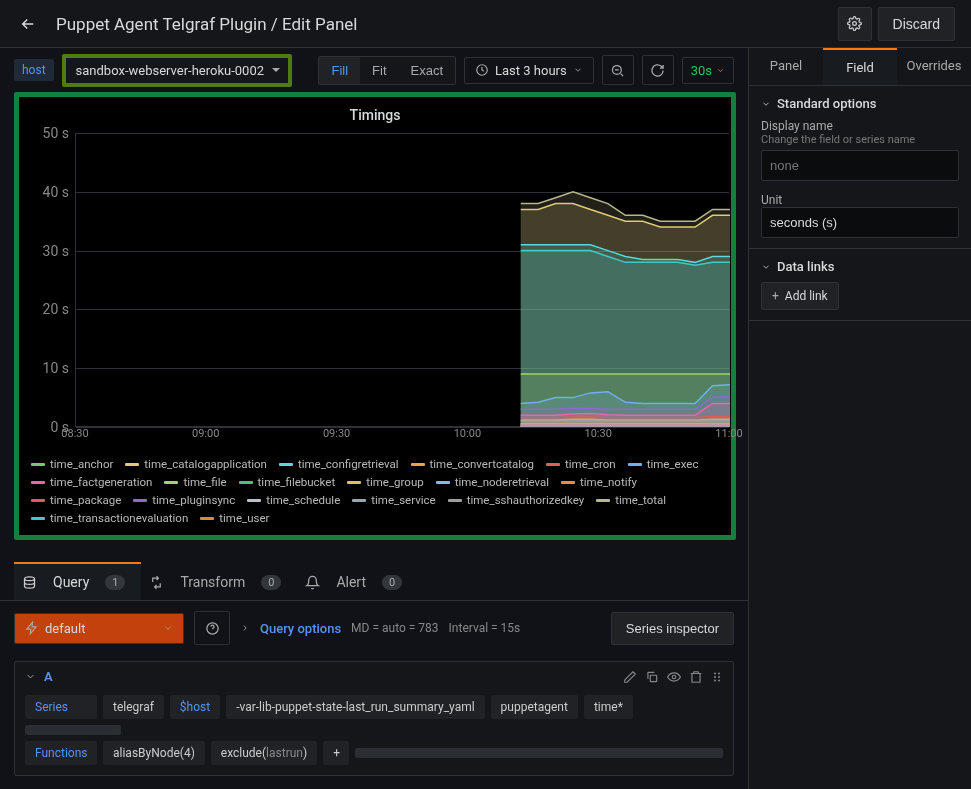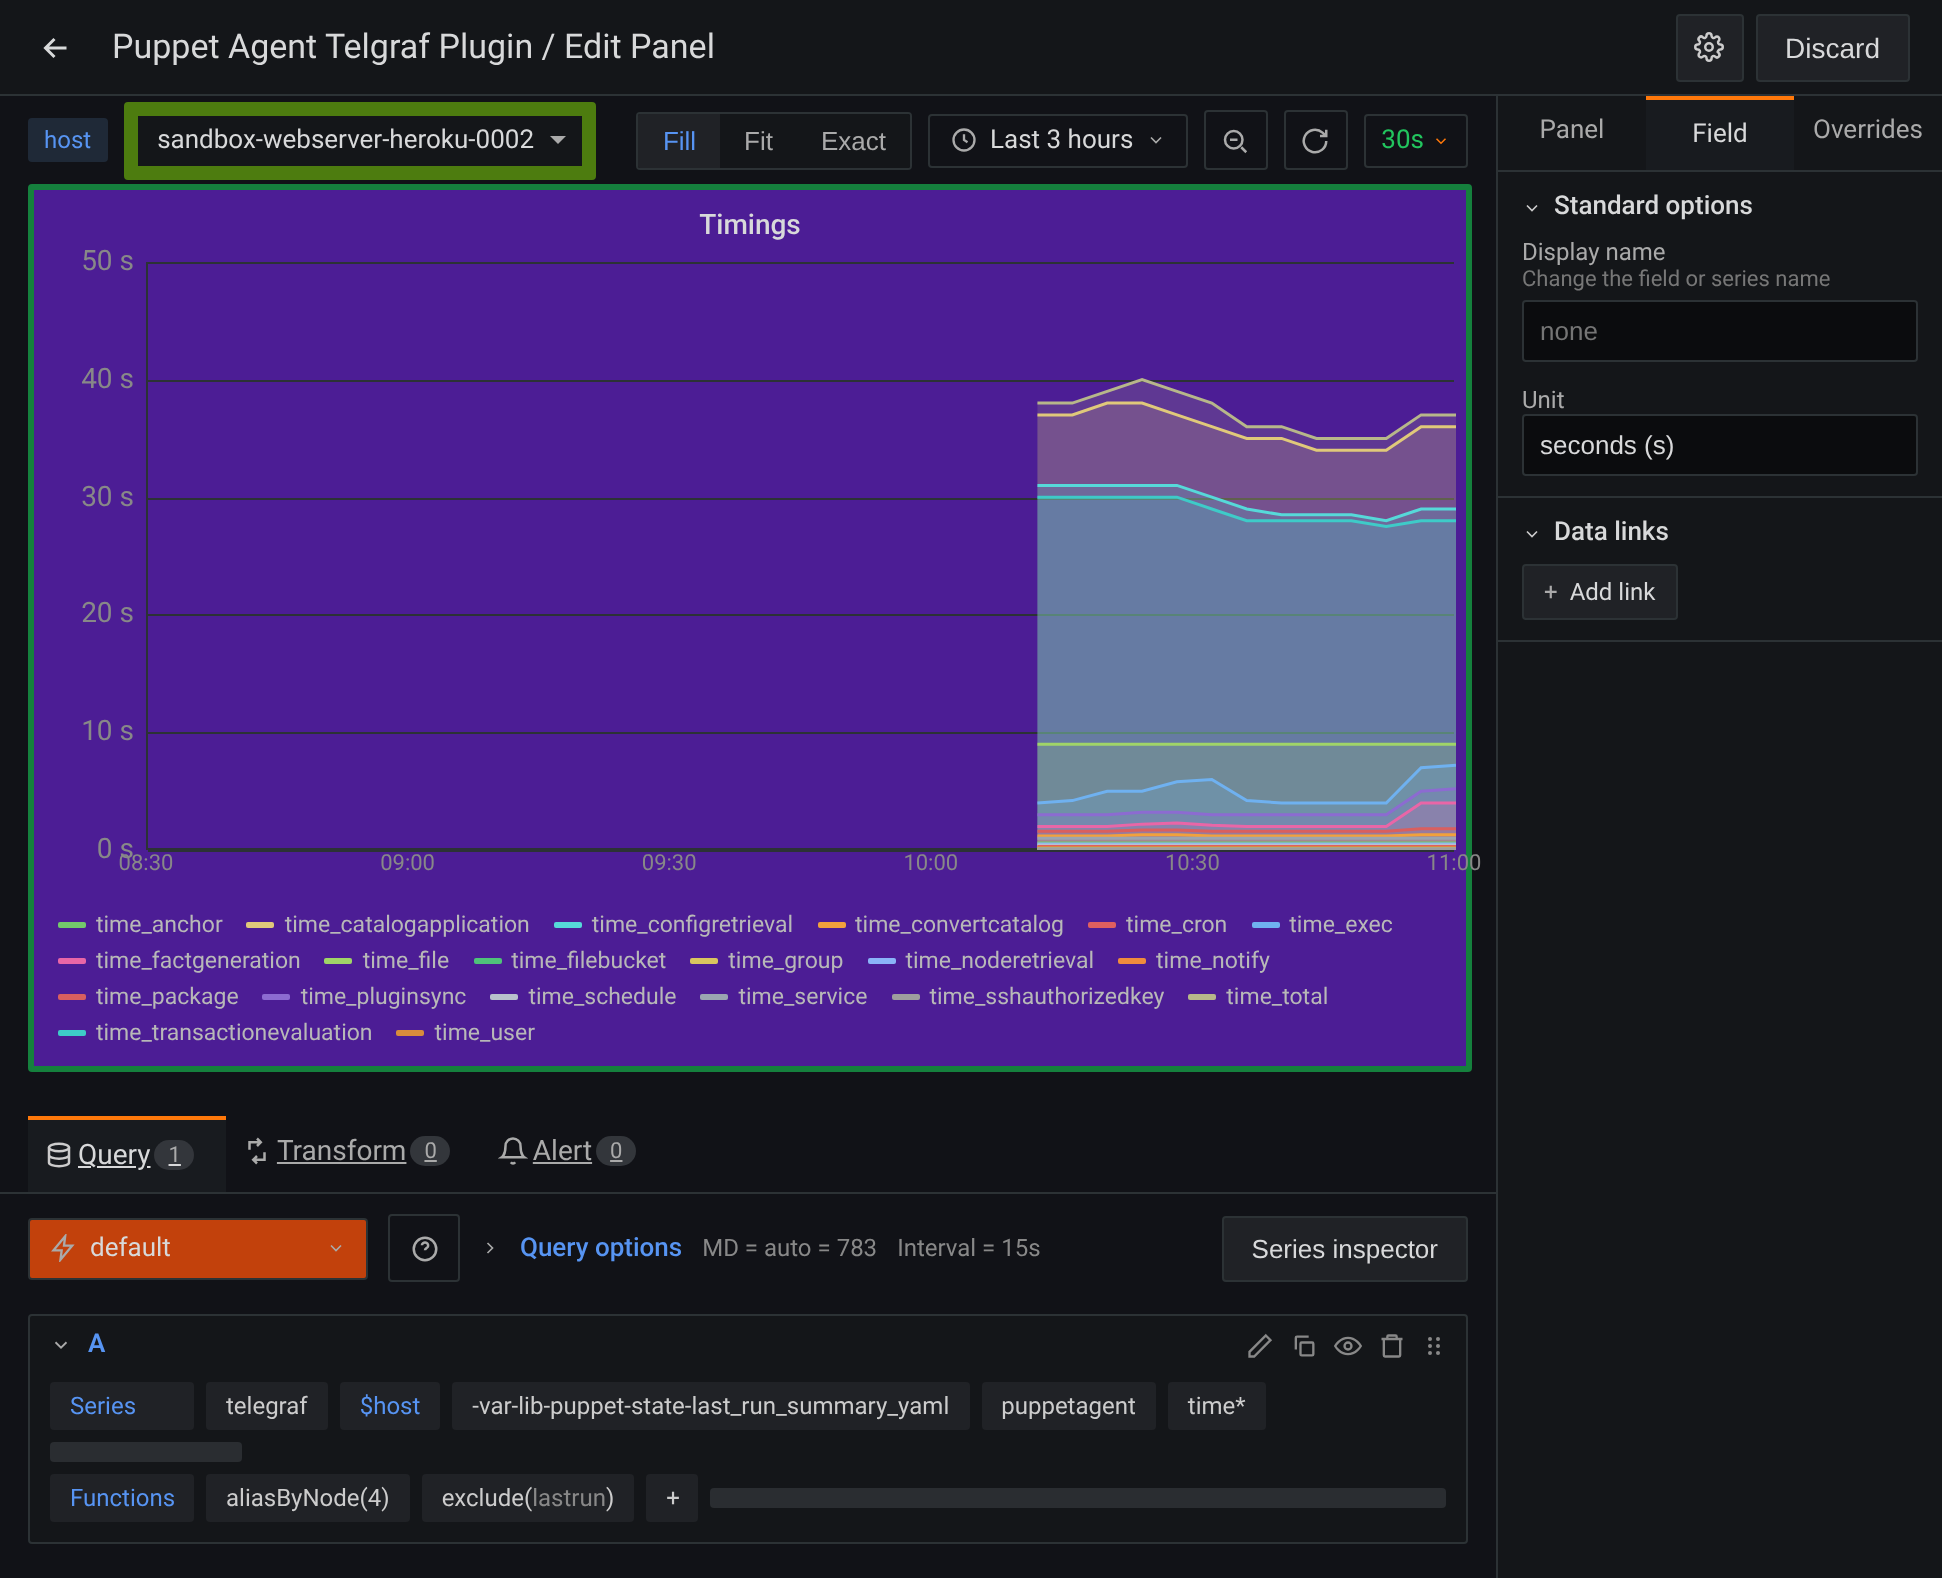--- a/index.html
+++ b/index.html
@@ -6,43 +6,43 @@
 body { font-family: -apple-system, BlinkMacSystemFont, "Segoe UI", Roboto, sans-serif; background: #111217; color: #d8d9da; width: 971px; height: 789px; overflow: hidden; font-size: 13px; }
 .topbar { height: 48px; display: flex; align-items: center; padding: 0 16px; border-bottom: 1px solid #2c3235; background: #141619; }
 .back-btn { width: 24px; height: 24px; display: flex; align-items: center; justify-content: center; margin-right: 16px; cursor: pointer; }
 .title { font-size: 17px; color: #d8d9da; flex: 1; }
 .icon-btn { width: 34px; height: 34px; display: flex; align-items: center; justify-content: center; border: 1px solid #2c3235; border-radius: 2px; background: #202226; margin-left: 6px; cursor: pointer; }
 .discard-btn { padding: 0 14px; height: 34px; background: #202226; border: 1px solid #2c3235; border-radius: 2px; color: #d8d9da; font-weight: 500; margin-left: 6px; cursor: pointer; font-size: 14px; }
 .main { display: flex; height: calc(100% - 48px); }
 .leftcol { flex: 1; display: flex; flex-direction: column; overflow: hidden; }
 .toolbar { height: 44px; padding: 6px 14px; display: flex; align-items: center; gap: 8px; }
 .host-pill { background: #1f2937; color: #5794f2; padding: 4px 8px; border-radius: 2px; font-size: 12px; }
-.host-select { background: #141619; border: 7px solid #4d7c0f; border-radius: 2px; padding: 5px 24px 5px 10px; color: #d8d9da; font-size: 13px; position: relative; }
+.host-select { background: #141619; border: 4px solid #4d7c0f; border-radius: 2px; padding: 5px 24px 5px 10px; color: #d8d9da; font-size: 13px; position: relative; }
 .host-select::after { content: ""; position: absolute; right: 8px; top: 50%; border: 4px solid transparent; border-top-color: #aaa; transform: translateY(-2px); }
 .spacer { flex: 1; }
 .btn-group { display: flex; border: 1px solid #2c3235; border-radius: 2px; overflow: hidden; }
 .btn-group button { background: #141619; border: none; color: #aaa; padding: 6px 12px; font-size: 13px; cursor: pointer; }
 .btn-group button.active { background: #202226; color: #5794f2; }
 .time-picker { display: flex; align-items: center; border: 1px solid #2c3235; border-radius: 2px; padding: 5px 10px; gap: 6px; font-size: 13px; }
 .sm-btn { border: 1px solid #2c3235; border-radius: 2px; width: 32px; height: 30px; display: flex; align-items: center; justify-content: center; cursor: pointer; }
 .refresh-rate { border: 1px solid #2c3235; border-radius: 2px; padding: 5px 8px; color: #22c55e; font-size: 13px; display: flex; align-items: center; gap: 4px; }
 .panel-area { padding: 0 14px 14px; flex: 0 0 auto; }
-.panel { background: #4c1d95; border: 3px solid #15803d; border-radius: 2px; padding: 10px 12px; width: 722px; }
+.panel { background: #000000; border: 5px solid #15803d; border-radius: 2px; padding: 10px 12px; width: 722px; }
 .panel-title { text-align: center; font-size: 14px; font-weight: 500; color: #d8d9da; margin-bottom: 6px; }
 .chart { position: relative; height: 310px; width: 698px; }
 .yaxis { position: absolute; left: 0; top: 0; height: 298px; width: 42px; }
 .ytick { position: absolute; right: 4px; font-size: 14px; color: #888; transform: translateY(-50%); }
 .plot { position: absolute; left: 44px; top: 4px; right: 0; height: 294px; border-left: 1px solid #2c3235; border-bottom: 1px solid #2c3235; }
 .grid-h { position: absolute; left: 0; right: 0; border-top: 1px solid #2c3235; }
 .xtick { position: absolute; top: 298px; font-size: 11px; color: #888; transform: translateX(-50%); }
 .legend { margin-top: 18px; display: flex; flex-wrap: wrap; gap: 4px 12px; font-size: 11.5px; color: #b8b8b8; }
 .legend-item { display: flex; align-items: center; gap: 5px; }
 .swatch { width: 14px; height: 3px; border-radius: 1px; }
 .lower-tabs { display: flex; border-bottom: 1px solid #2c3235; padding: 0 14px; margin-top: 8px; }
-.ltab { display: flex; align-items: flex-start; gap: 2px; padding: 10px 16px 10px 8px; color: #aaa; cursor: pointer; font-size: 14px; text-decoration: underline; }
+.ltab { display: flex; align-items: flex-end; gap: 16px; padding: 10px 16px 10px 8px; color: #aaa; cursor: pointer; font-size: 14px; }
 .ltab.active { color: #d8d9da; border-top: 2px solid #ff780a; background: #181b1f; }
 .ltab .count { background: #33363b; border-radius: 10px; padding: 1px 7px; font-size: 11px; color: #aaa; }
 .query-toolbar { display: flex; align-items: center; padding: 10px 14px; gap: 10px; font-size: 13px; }
 .ds-select { display: flex; align-items: center; gap: 6px; background: #c2410c; border: 1px solid #2c3235; border-radius: 2px; padding: 7px 10px; width: 170px; }
 .ds-select .chev { margin-left: auto; }
 .qopts { color: #5794f2; font-weight: 500; }
 .qmeta { color: #888; font-size: 12px; }
 .qi-btn { margin-left: auto; border: 1px solid #2c3235; background: #202226; color: #d8d9da; padding: 8px 14px; border-radius: 2px; font-size: 13px; cursor: pointer; }
 .query-row { margin: 6px 14px; background: #141619; border: 1px solid #2c3235; border-radius: 2px; }
 .query-head { display: flex; align-items: center; padding: 7px 10px; gap: 8px; }

